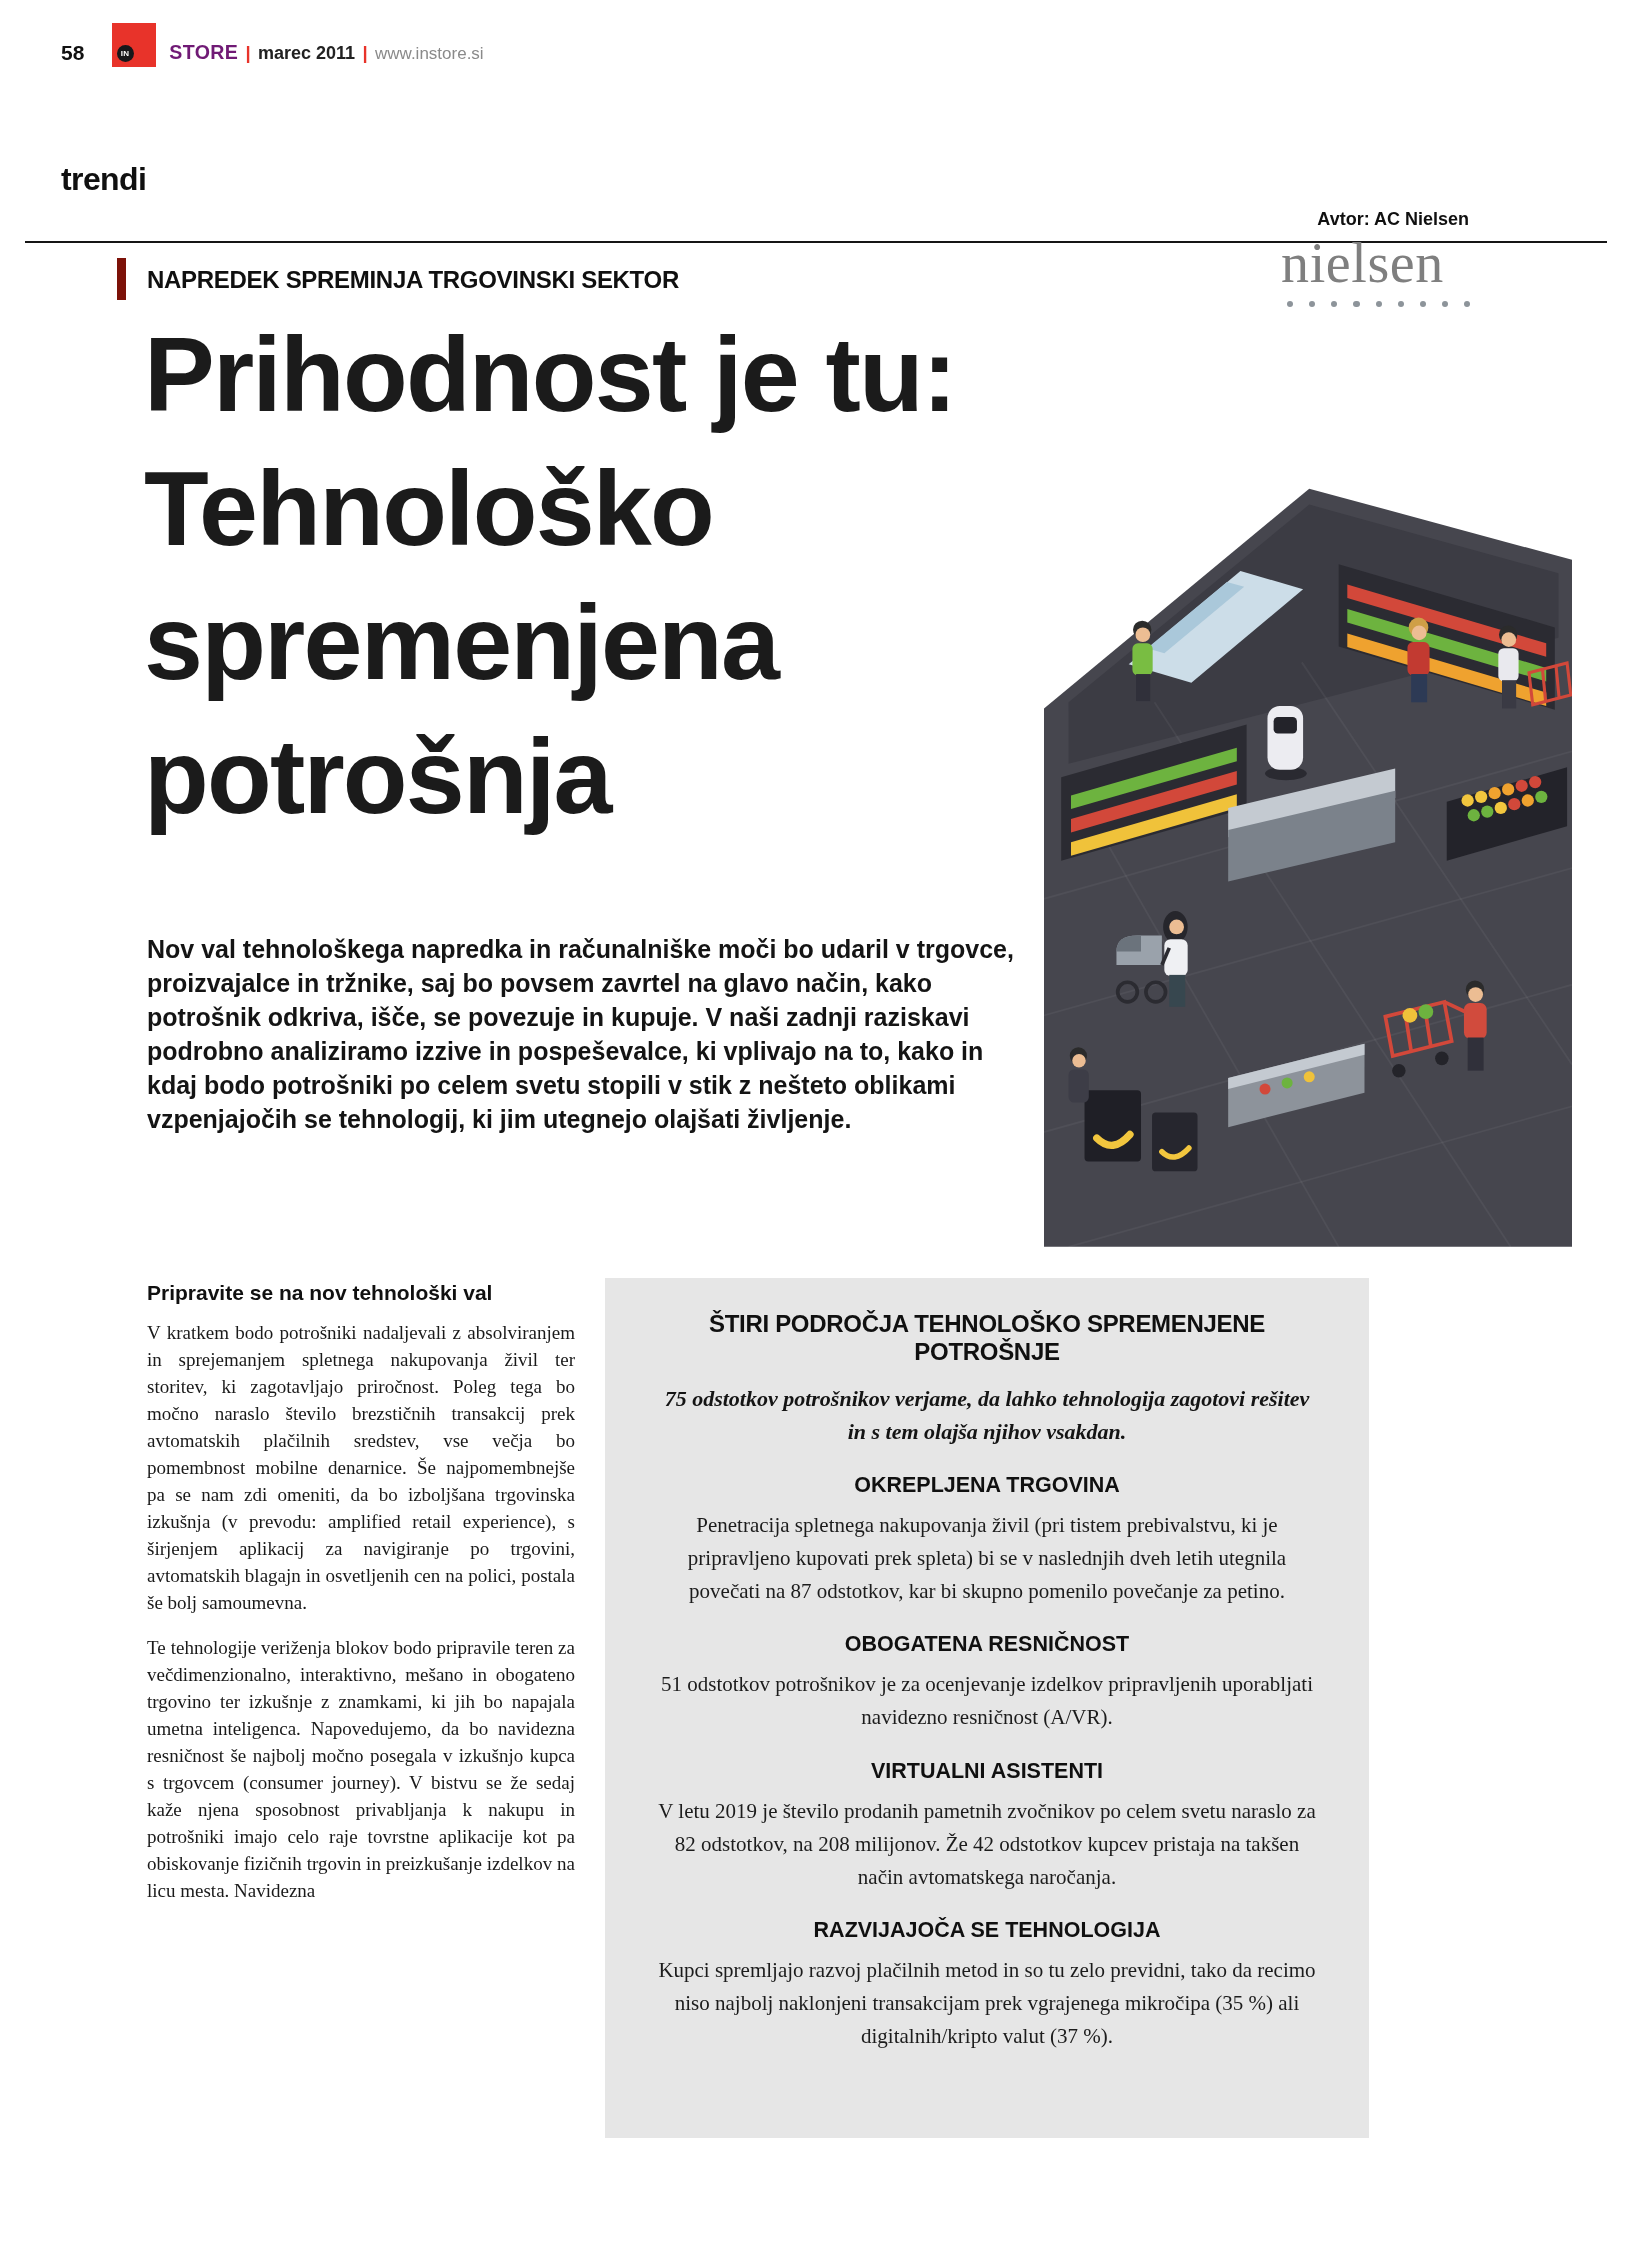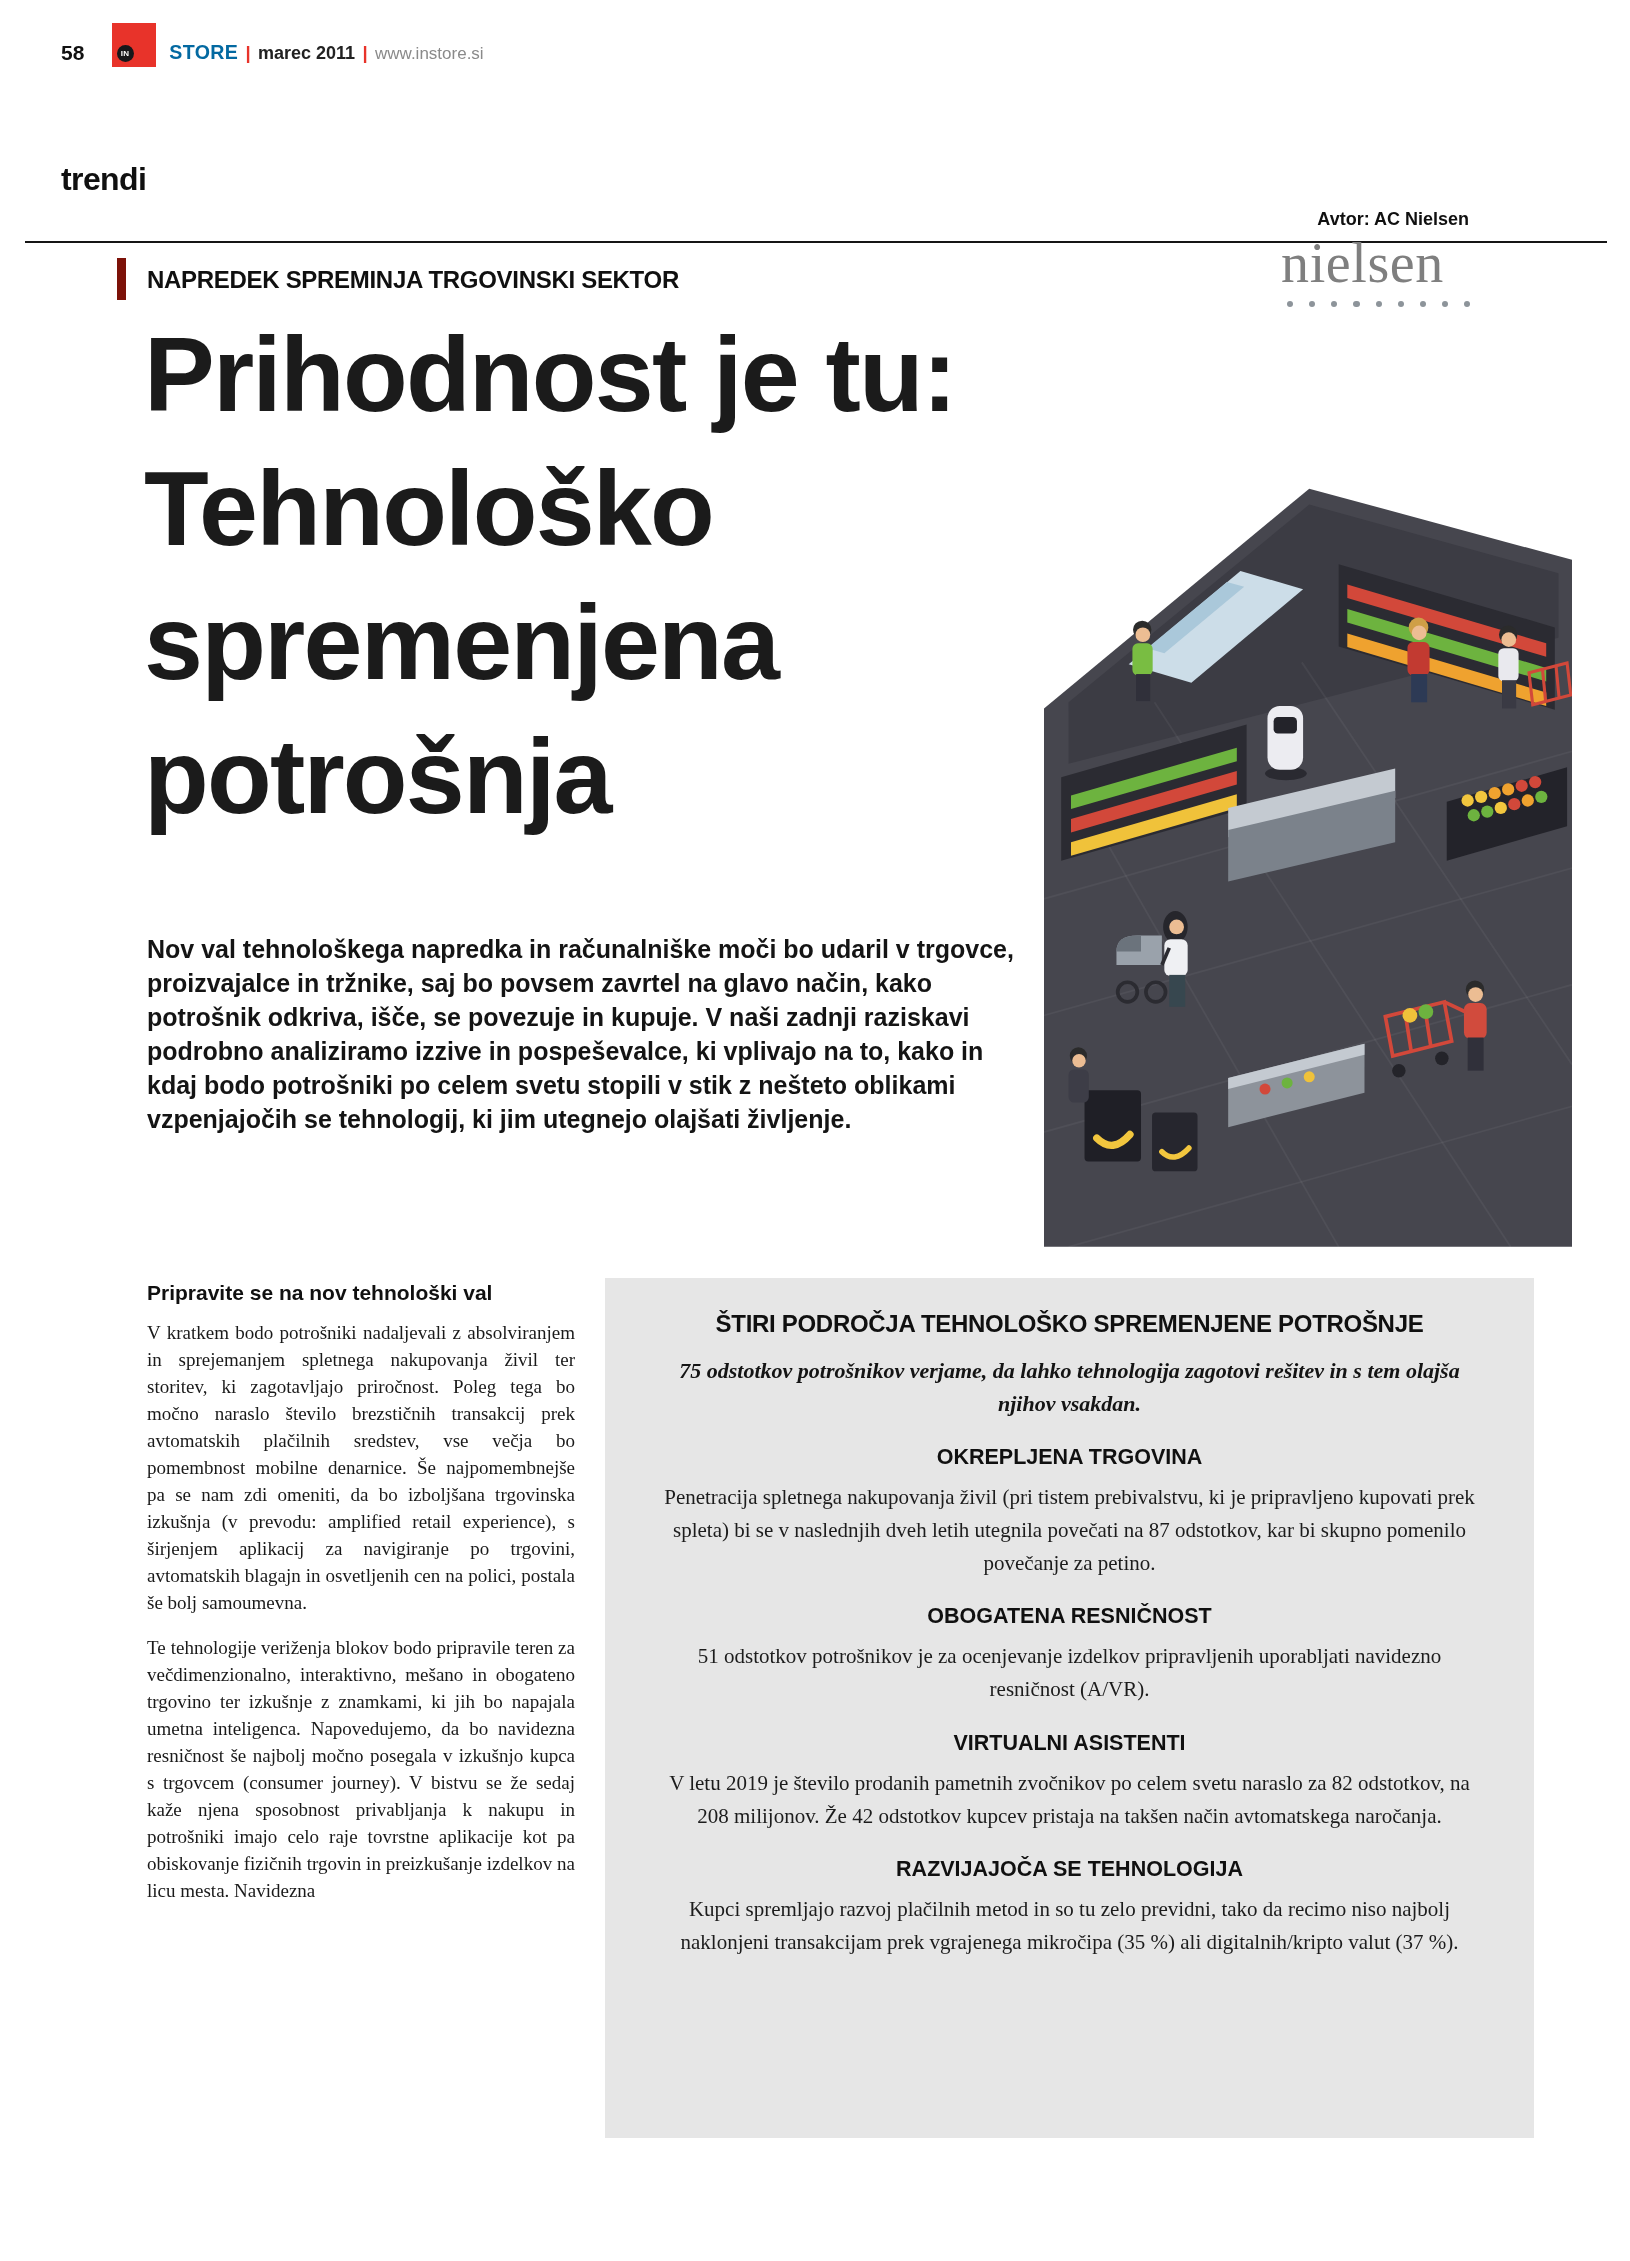--- a/index.html
+++ b/index.html
@@ -9,21 +9,21 @@
   }
 
   
   .masthead { position:absolute; left:61px; top:22px; display:flex; align-items:flex-end; height:45px; }
   .pagenum { font-size:21px; font-weight:bold; color:#111; margin-right:28px; line-height:1; padding-bottom:3.7px; }
   .brand { display:flex; align-items:flex-end; }
   .brand-square { width:44px; height:44px; background:var(--accent-red,#e8332a); position:relative; margin-right:13px; }
   .brand-in { position:absolute; left:4.3px; bottom:5.5px; width:17px; height:17px; border-radius:50%;
               background:#17171a; color:#fff; font-size:8px; font-weight:bold;
               display:flex; align-items:center; justify-content:center; letter-spacing:0.3px; }
-  .brand-store { font-size:19.6px; font-weight:bold; color:#0369a1; line-height:1; padding-bottom:4.9px; letter-spacing:0.3px; }
+  .brand-store { font-size:19.6px; font-weight:bold; color:#701a75; line-height:1; padding-bottom:4.9px; letter-spacing:0.3px; }
   .brand-sep { color:var(--accent-red,#e8332a); font-size:18.4px; margin:0 7.4px; line-height:1; padding-bottom:4.9px; font-weight:bold; }
   .brand-issue { font-size:18px; font-weight:bold; color:#222; line-height:1; padding-bottom:4.9px; }
   .brand-site { font-size:17px; color:#8a8a8a; line-height:1; padding-bottom:4.9px; }
 
   .section-title { position:absolute; left:61px; top:161px; font-size:32px; font-weight:bold; color:#101010; letter-spacing:-0.6px; }
   .author { position:absolute; right:161px; top:209px; font-size:18px; font-weight:bold; color:#101010; }
   .rule { position:absolute; left:24.6px; top:241px; width:1582px; height:1.8px; background:#151515; }
 
   
   .kicker-bar { position:absolute; left:117px; top:258px; width:9.2px; height:42px; background:var(--bar-maroon,#7c1108); }
@@ -44,21 +44,21 @@
   
   .intro { position:absolute; left:147px; top:932px; width:872px; margin:0;
            font-size:25px; font-weight:bold; line-height:34px; color:#141414; }
 
   
   .left-col { position:absolute; left:147px; top:1281px; width:428px; }
   .left-col h3 { font-size:21px; font-weight:bold; margin:0 0 13.5px; color:#101010; }
   .left-col p { font-family:"Liberation Serif", serif; font-size:19px; line-height:27px;
                 text-align:justify; margin:0 0 18.4px; color:#1a1a1a; }
 
-  .info-box { position:absolute; left:605px; top:1278px; width:929px; height:860px;
+  .info-box { position:absolute; left:605px; top:1278px; width:764px; height:860px;
               background:var(--box-gray,#e6e6e6); box-sizing:border-box;
               padding:32px 49px 24.6px; text-align:center; }
   .box-title { font-size:24px; font-weight:bold; color:#101010; margin:0 0 16px; letter-spacing:-0.3px; }
   .box-lead { font-family:"Liberation Serif", serif; font-style:italic; font-weight:bold;
               font-size:22px; line-height:33px; margin:0 0 8.6px; color:#141414; }
   .box-section h4 { font-size:21.5px; font-weight:bold; margin:24.6px 0 11px; color:#101010; }
   .box-section p { font-family:"Liberation Serif", serif; font-size:21px; line-height:33px; margin:0; color:#1c1c1c;text-align:center; }
 </style>
 </head>
 <body>

